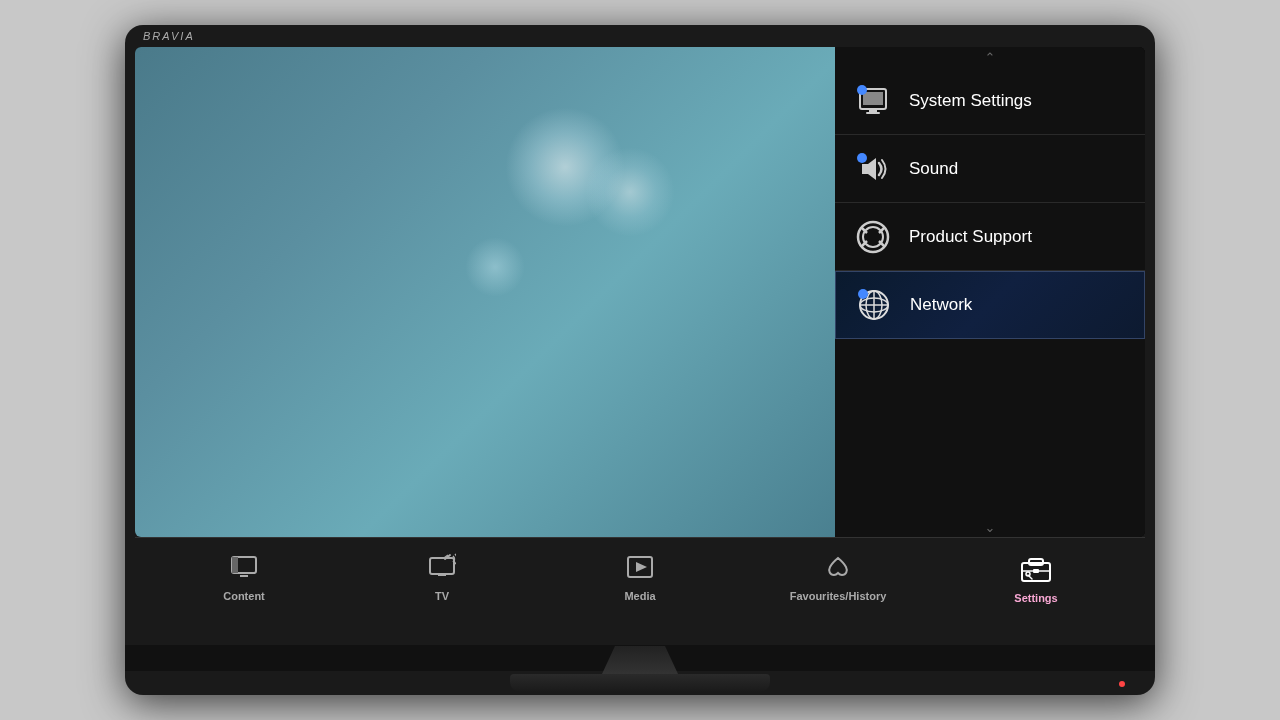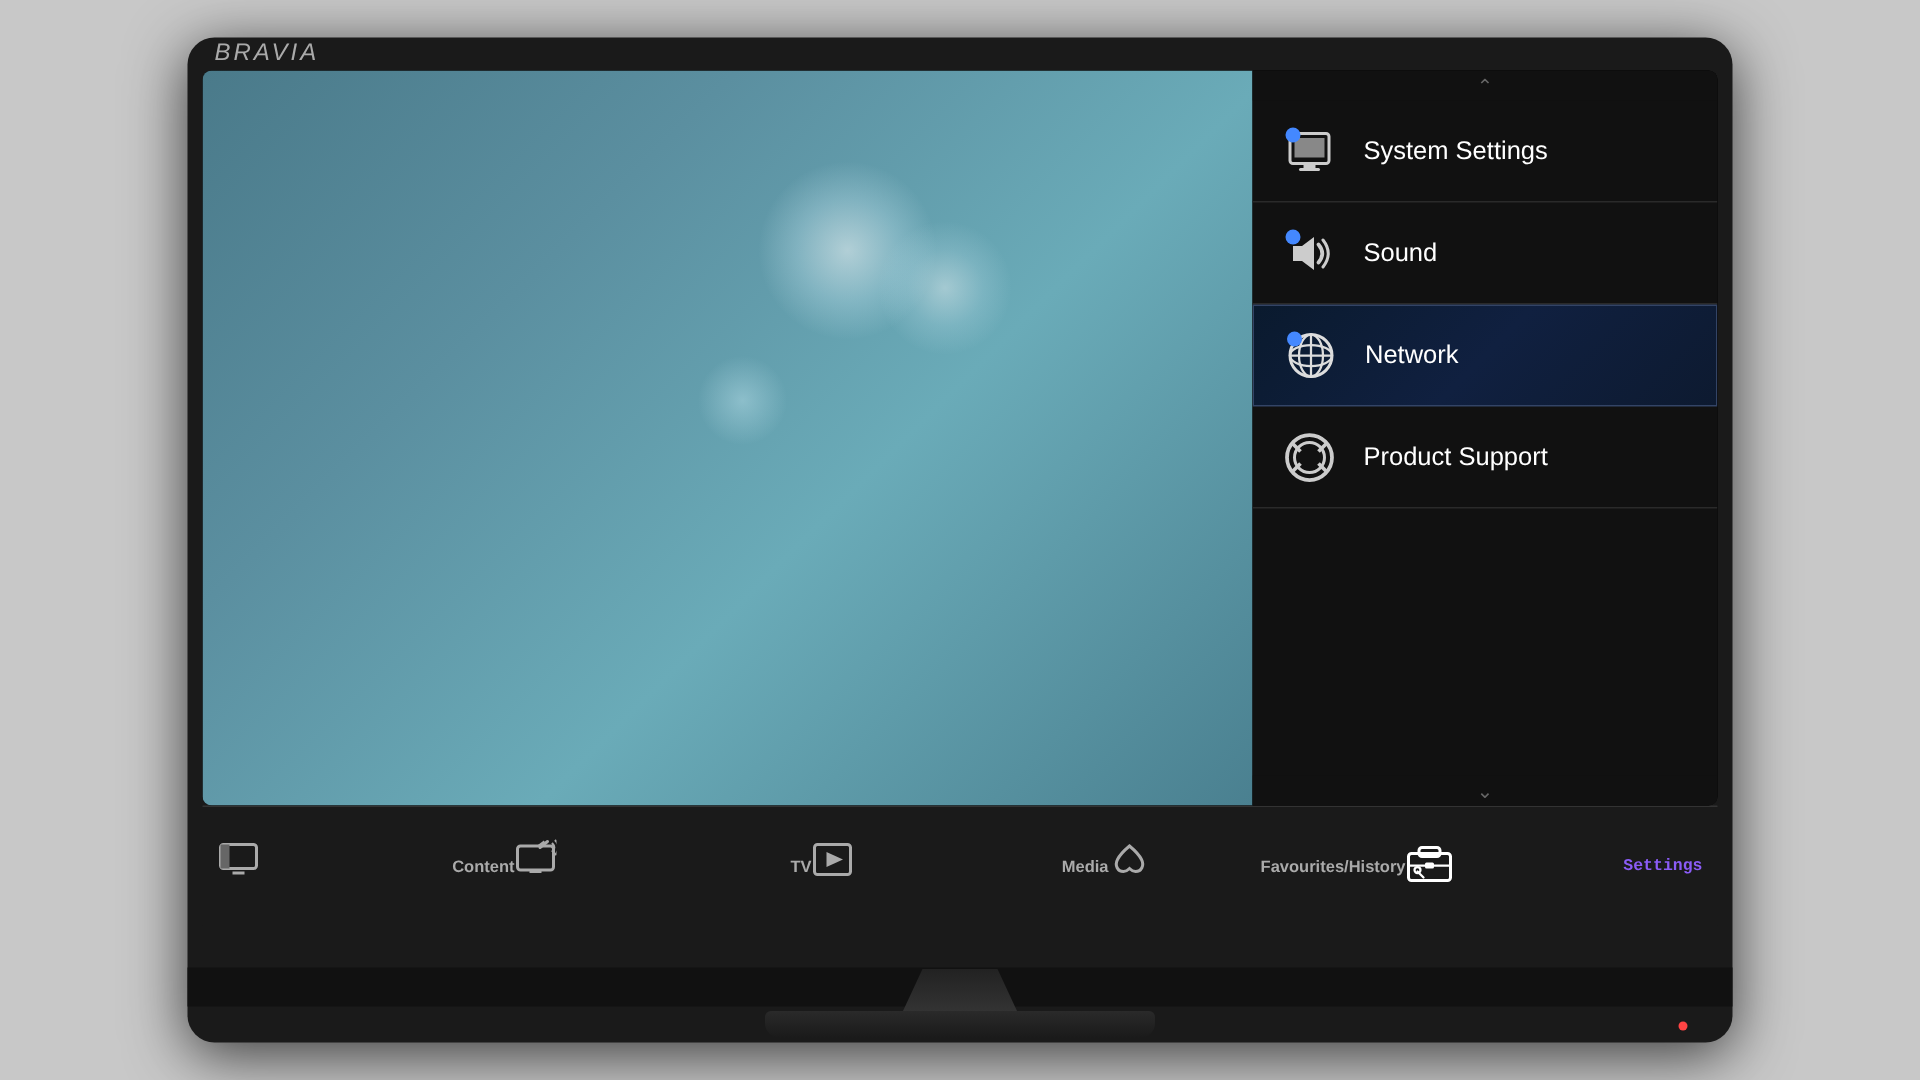--- a/index.html
+++ b/index.html
@@ -29,21 +29,21 @@
     .tv-top-bar {
       width: 100%;
       height: 22px;
       display: flex;
       align-items: center;
       padding-left: 18px;
     }
 
     .bravia-logo {
       color: #aaa;
-      font-size: 16px;
+      font-size: 11px;
       letter-spacing: 2px;
       font-style: italic;
     }
 
     .tv-screen-area {
       width: calc(100% - 20px);
       height: 490px;
       background: #000;
       border-radius: 6px;
       overflow: hidden;
@@ -138,32 +138,31 @@
       background: #1a1a1a;
       display: flex;
       align-items: center;
       justify-content: space-around;
       padding: 0 10px;
       border-top: 1px solid #333;
     }
 
     .nav-item {
       display: flex;
-      flex-direction: row;
-      align-items: center;
-      justify-content: space-between;
+      flex-direction: column;
+      align-items: center;
+      justify-content: center;
       cursor: pointer;
       color: #aaa;
       flex: 1;
       height: 100%;
     }
 
     .nav-item.active {
-      color: #8b5cf6;
-      font-family: Liberation Mono, monospace;
+      color: #f9a8d4;
     }
 
     .nav-item-icon {
       font-size: 26px;
       margin-bottom: 2px;
     }
 
     .nav-item-label {
       font-size: 11px;
       font-weight: bold;
@@ -243,49 +242,49 @@
           <div class="blue-dot"></div>
           <svg width="34" height="34" viewBox="0 0 34 34">
             <polygon points="6,12 6,22 12,22 20,28 20,6 12,12" fill="#ccc"></polygon>
             <path d="M23,11 Q28,17 23,23" fill="none" stroke="#ccc" stroke-width="2.5" stroke-linecap="round"></path>
             <path d="M26,8 Q33,17 26,26" fill="none" stroke="#ccc" stroke-width="2" stroke-linecap="round"></path>
           </svg>
         </div>
         <span class="menu-item-label">Sound</span>
       </div>
 
+
+      <div class="menu-item">
+        <div class="menu-item-icon">
+          <svg width="36" height="36" viewBox="0 0 36 36">
+            <circle cx="18" cy="18" r="15" fill="none" stroke="#ccc" stroke-width="2.5"></circle>
+            <circle cx="18" cy="18" r="10" fill="none" stroke="#ccc" stroke-width="2"></circle>
+            <path d="M6,8 L12,14" stroke="#ccc" stroke-width="2.5"></path>
+            <path d="M30,8 L24,14" stroke="#ccc" stroke-width="2.5"></path>
+            <path d="M6,28 L12,22" stroke="#ccc" stroke-width="2.5"></path>
+            <path d="M30,28 L24,22" stroke="#ccc" stroke-width="2.5"></path>
+          </svg>
+        </div>
+        <span class="menu-item-label">Product Support</span>
+      </div>
 
       <div class="menu-item selected">
         <div class="menu-item-icon">
           <div class="blue-dot"></div>
           <svg width="36" height="36" viewBox="0 0 36 36">
             <circle cx="18" cy="18" r="14" fill="none" stroke="#ddd" stroke-width="2"></circle>
             <ellipse cx="18" cy="18" rx="8" ry="14" fill="none" stroke="#ddd" stroke-width="1.5"></ellipse>
             <ellipse cx="18" cy="18" rx="14" ry="7" fill="none" stroke="#ddd" stroke-width="1.5"></ellipse>
             <line x1="4" y1="18" x2="32" y2="18" stroke="#ddd" stroke-width="1.5"></line>
             <line x1="18" y1="4" x2="18" y2="32" stroke="#ddd" stroke-width="1.5"></line>
           </svg>
         </div>
         <span class="menu-item-label">Network</span>
       </div>
 
-      <div class="menu-item">
-        <div class="menu-item-icon">
-          <svg width="36" height="36" viewBox="0 0 36 36">
-            <circle cx="18" cy="18" r="15" fill="none" stroke="#ccc" stroke-width="2.5"></circle>
-            <circle cx="18" cy="18" r="10" fill="none" stroke="#ccc" stroke-width="2"></circle>
-            <path d="M6,8 L12,14" stroke="#ccc" stroke-width="2.5"></path>
-            <path d="M30,8 L24,14" stroke="#ccc" stroke-width="2.5"></path>
-            <path d="M6,28 L12,22" stroke="#ccc" stroke-width="2.5"></path>
-            <path d="M30,28 L24,22" stroke="#ccc" stroke-width="2.5"></path>
-          </svg>
-        </div>
-        <span class="menu-item-label">Product Support</span>
-      </div>
-
       <div style="flex:1"></div>
       <div class="indicator-row">⌄</div>
     </div>
   </div>
 
   <div class="bottom-nav">
 
     <div class="nav-item">
       <div class="nav-item-icon">
         <svg width="28" height="28" viewBox="0 0 28 28">

